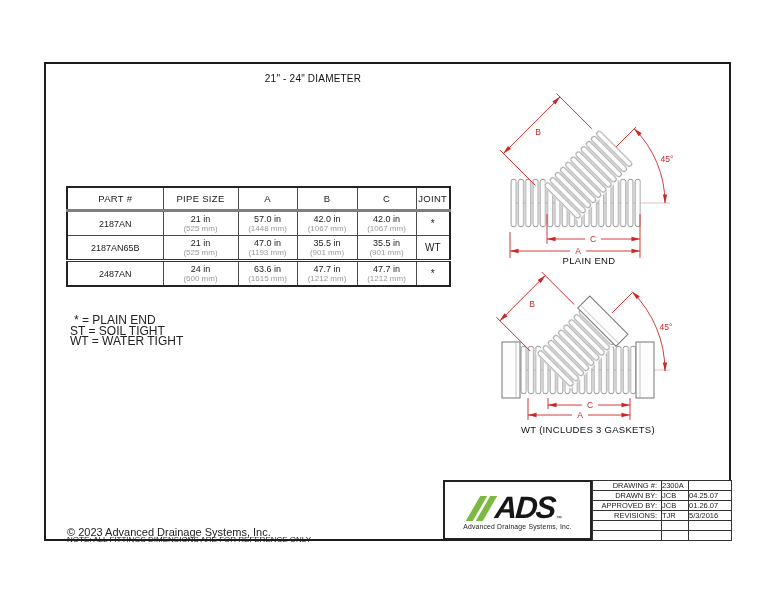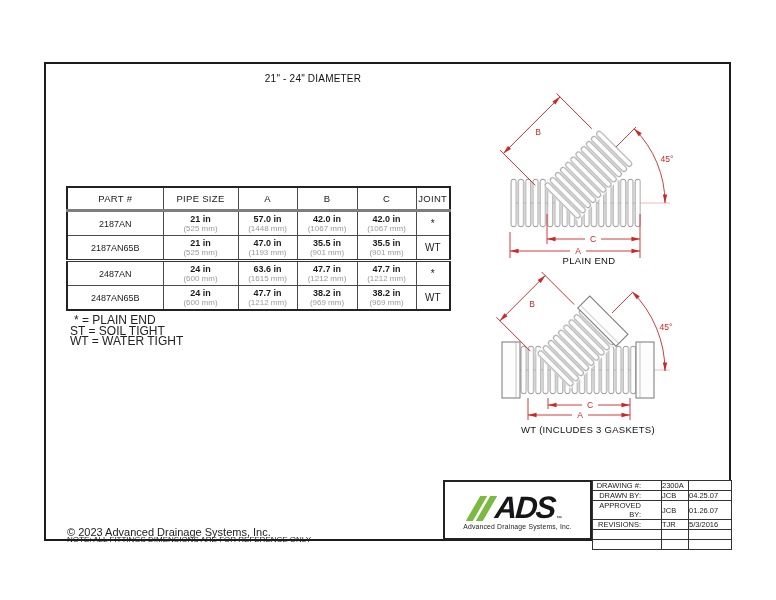--- a/index.html
+++ b/index.html
@@ -25,21 +25,21 @@
     border:1px solid #4a4a4a;padding:0;text-align:center;vertical-align:middle;
   }
   table.parts{border:2px solid #222;}
   table.parts thead th{
     height:21px;font-weight:normal;font-size:9.5px;letter-spacing:.3px;
     border-bottom:3px solid #7e7e7e;
     margin-top:14px;
   }
   table.parts tbody td{height:23px;line-height:10px;}
   table.parts tr.group-end td{border-bottom:3px double #333;}
-  .v{display:block;font-size:9px;line-height:10.5px;font-weight:bold;}
+  .v{display:block;font-size:9px;line-height:10.5px;}
   .mm{display:block;font-size:8px;line-height:9.5px;color:#9a9a9a;}
   td.joint{font-size:10px;}
   
   .legend{position:absolute;left:70px;top:315px;font-size:12px;line-height:10.5px;color:#222;}
   .legend .legend-line:first-child{padding-left:4px;}
   
   .note-text{position:absolute;left:67px;top:505px;font-size:8px;color:#222;margin-top:30px;}
   .copyright-text{position:absolute;left:67px;top:526px;font-size:11px;color:#222;}
   
   .diagram{position:absolute;}
@@ -61,21 +61,21 @@
     letter-spacing:-2px;color:#161616;transform:skewX(-4deg);
   }
   .ads-tm{font-size:6px;align-self:flex-end;margin-left:1px;color:#161616;}
   .ads-sub{font-size:6.8px;color:#222;margin-top:2px;letter-spacing:.2px;white-space:nowrap;}
   table.tblock{
     position:absolute;left:592px;top:480px;width:139px;height:60px;
     border-collapse:collapse;table-layout:fixed;background:#fff;
     font-size:7.5px;color:#1b1b1b;border:1px solid #333;
   }
   table.tblock td{border:1px solid #333;padding:0;height:9px;line-height:9px;overflow:hidden;}
-  table.tblock td.lbl{text-align:right;padding-right:20px;}
+  table.tblock td.lbl{text-align:right;padding-right:4px;}
   table.tblock td.val,table.tblock td.date{text-align:left;}
 </style>
 </head>
 <body>
 
 <div class="sheet-border"></div>
 
 <div class="drawing-title">
   <div>21" - 24" DIAMETER</div>
 </div>
@@ -152,40 +152,20 @@
         </td>
       <td>
           <span class="v">47.7 in</span>
           <span class="mm">(1212 mm)</span>
         </td>
       <td>
           <span class="v">47.7 in</span>
           <span class="mm">(1212 mm)</span>
         </td>
       <td class="joint">*</td>
-    </tr>
-    <tr>
-      <td>2487AN65B</td>
-      <td>
-          <span class="v">24 in</span>
-          <span class="mm">(600 mm)</span>
-        </td>
-      <td>
-          <span class="v">47.7 in</span>
-          <span class="mm">(1212 mm)</span>
-        </td>
-      <td>
-          <span class="v">38.2 in</span>
-          <span class="mm">(969 mm)</span>
-        </td>
-      <td>
-          <span class="v">38.2 in</span>
-          <span class="mm">(969 mm)</span>
-        </td>
-      <td class="joint">WT</td>
     </tr>
   </tbody>
 </table>
 
 <div class="legend">
   <div class="legend-line">* = PLAIN END</div>
   <div class="legend-line">ST = SOIL TIGHT</div>
   <div class="legend-line">WT = WATER TIGHT</div>
 </div>
 

